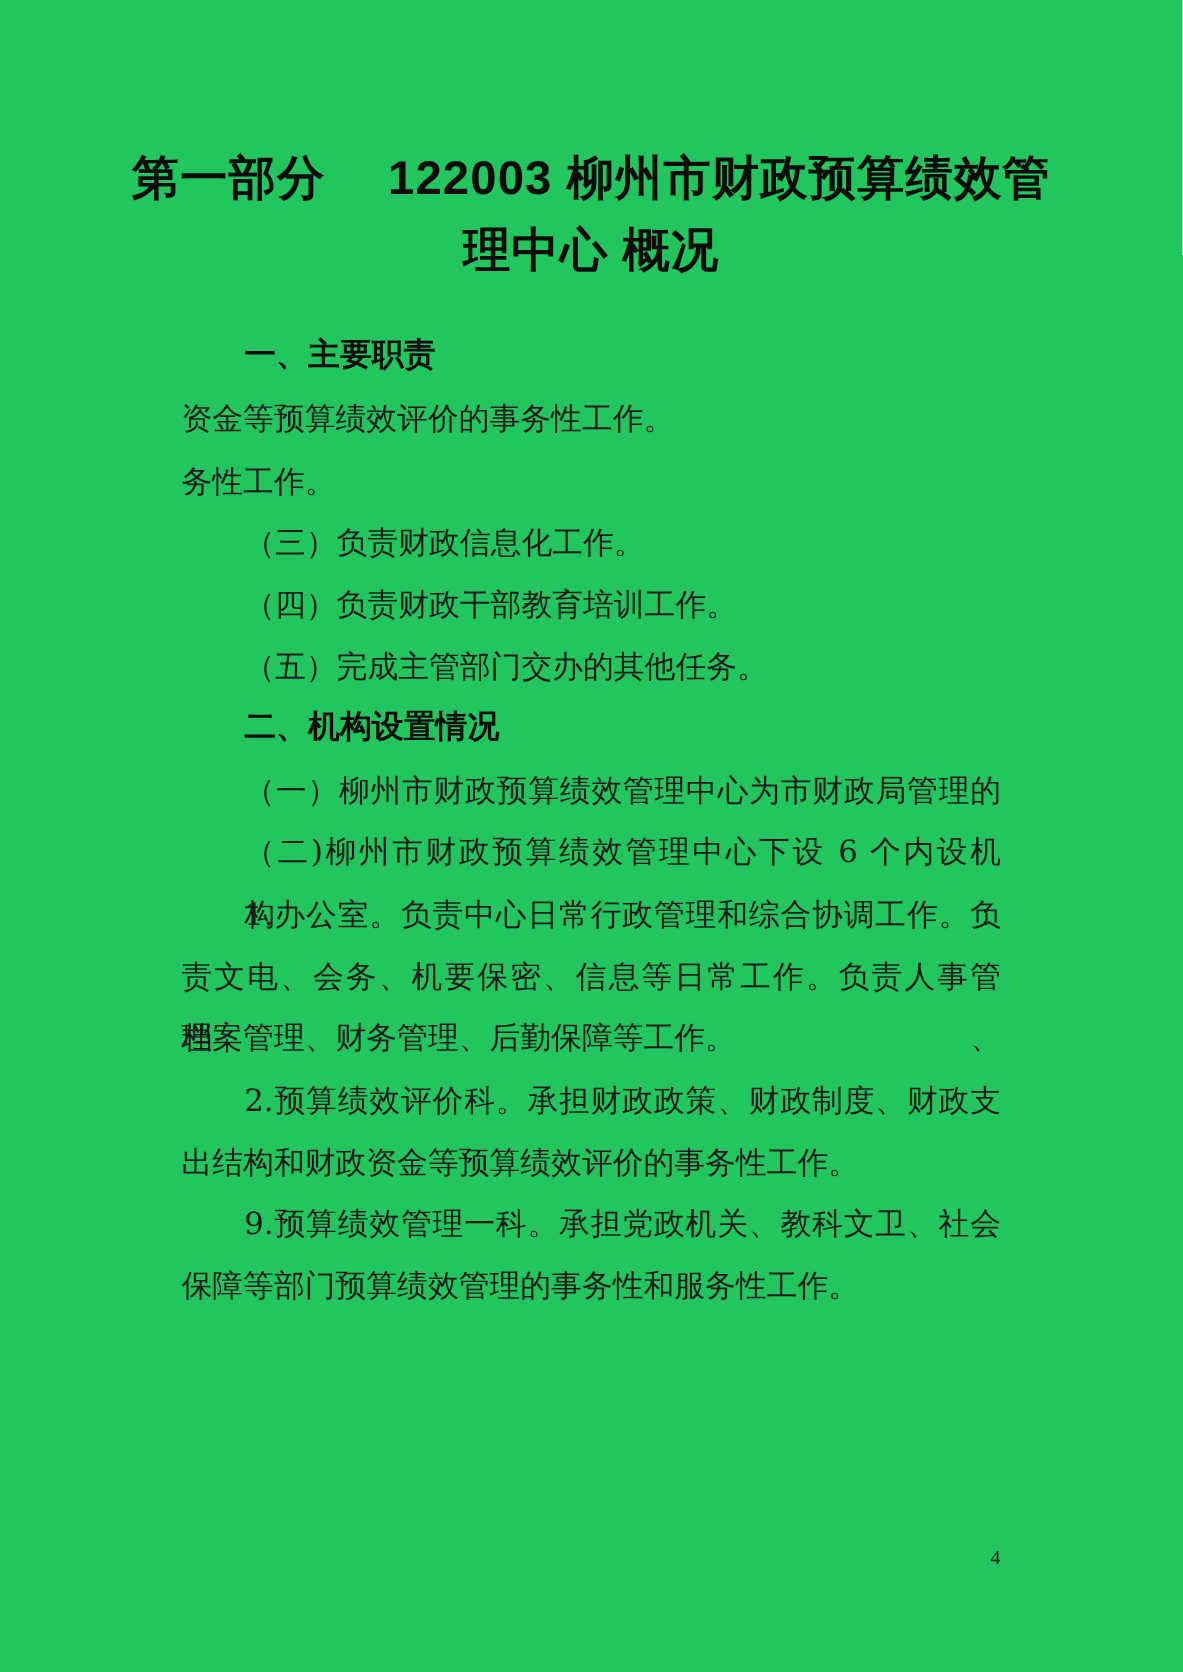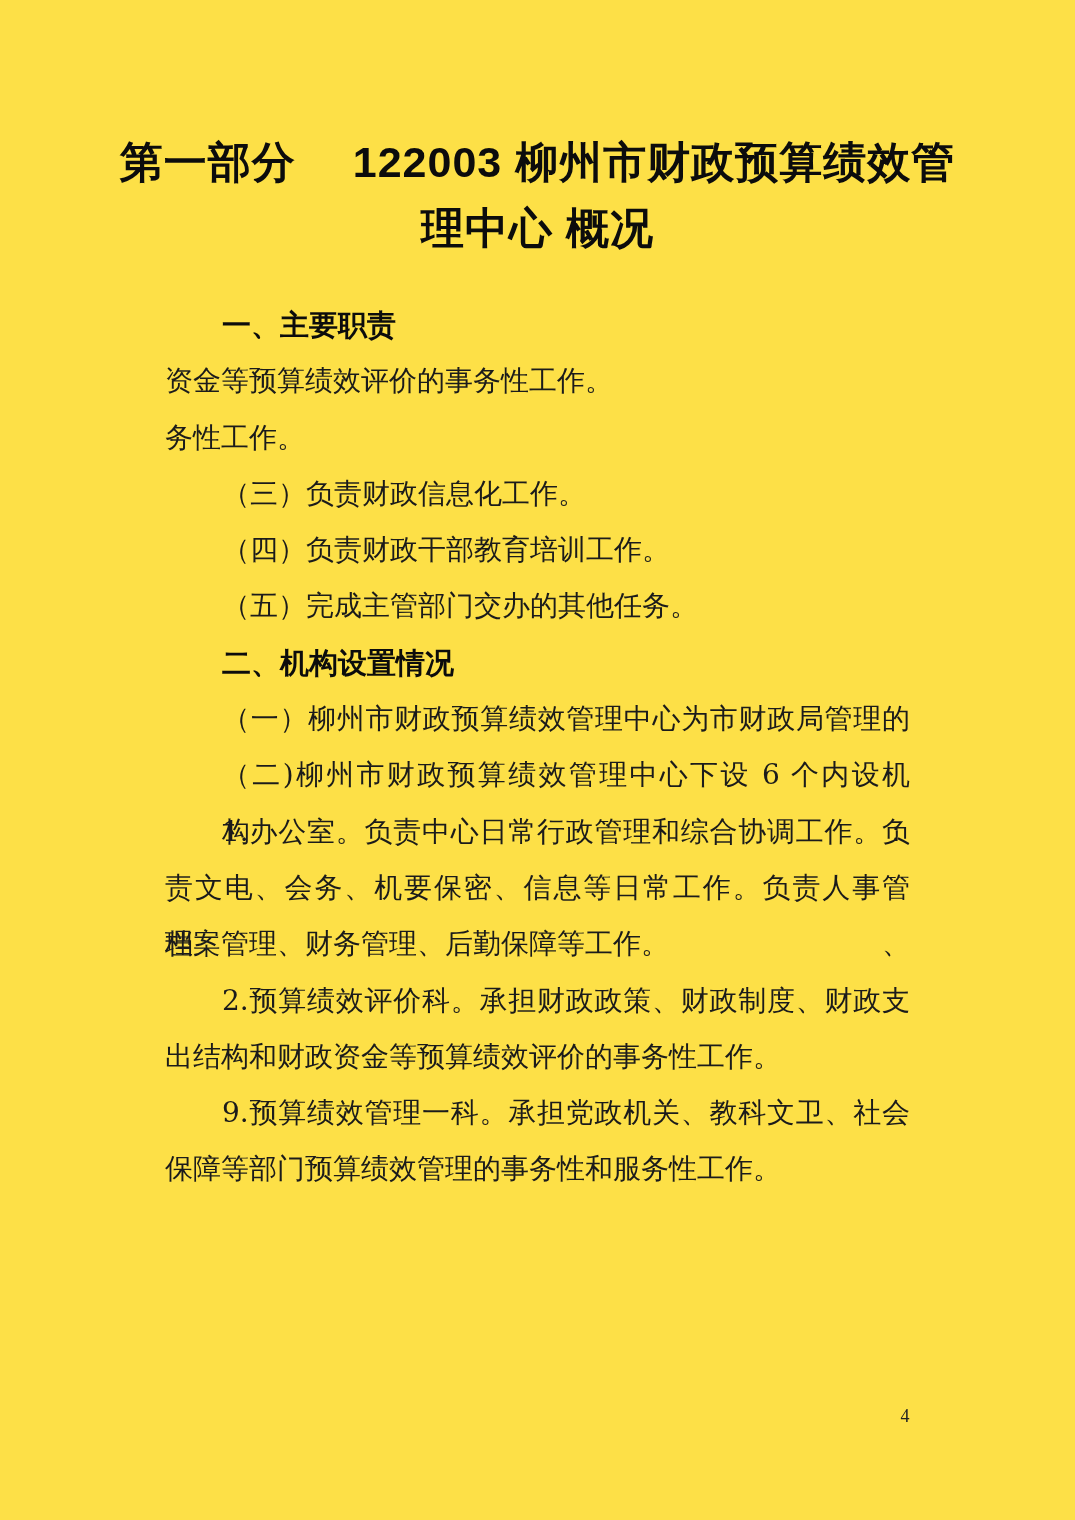--- a/index.html
+++ b/index.html
@@ -4,21 +4,21 @@
 <style>
   html, body {
     margin: 0;
     padding: 0;
     background: #ffffff;
   }
   .page {
     position: relative;
     width: 1075px;
     height: 1520px;
-    background: #fde047;
+    background: #22c55e;
     overflow: hidden;
     color: #161616;
     font-family: "DejaVu Serif", "Liberation Serif", serif;
   }
   .doc-title {
     position: absolute;
     top: 129px;
     left: 0;
     width: 100%;
     text-align: center;
@@ -35,21 +35,21 @@
     left: 165px;
     width: 745px;
   }
   .line {
     height: 56.3px;
     line-height: 56.3px;
     font-size: 28px;
     color: #1b1b1b;
   }
   .line.h2 {
-    font-family: Liberation Serif, serif;
+    font-family: Liberation Mono, monospace;
     font-weight: 700;
     font-size: 29px;
     padding-left: 57px;
     color: #0c0c0c;
   }
   .line.start {
     padding-left: 57px;
     text-align: justify;
     text-align-last: justify;
   }

